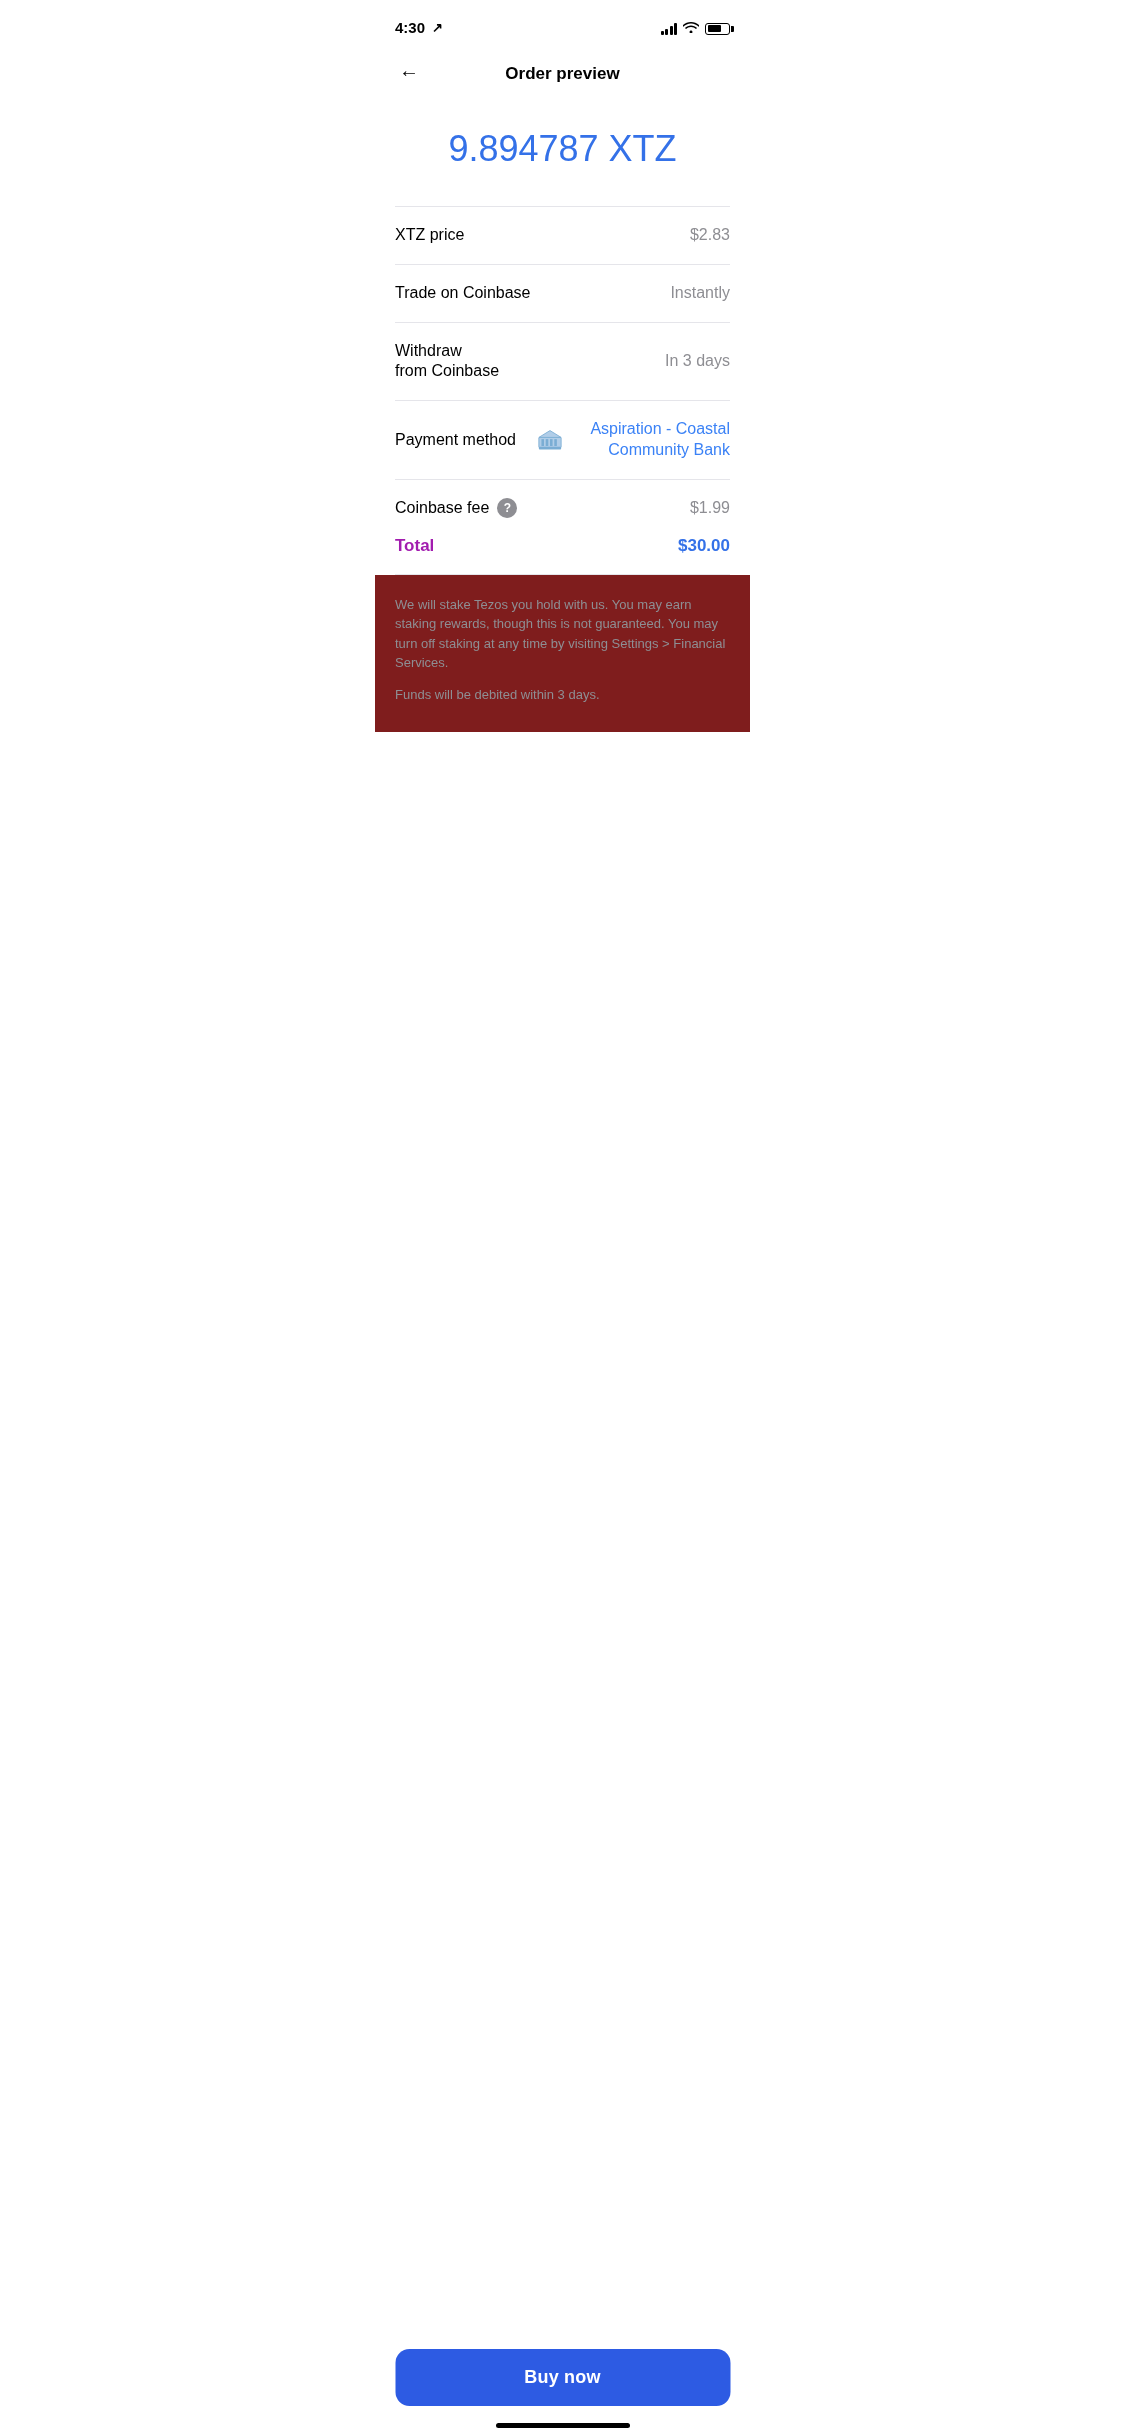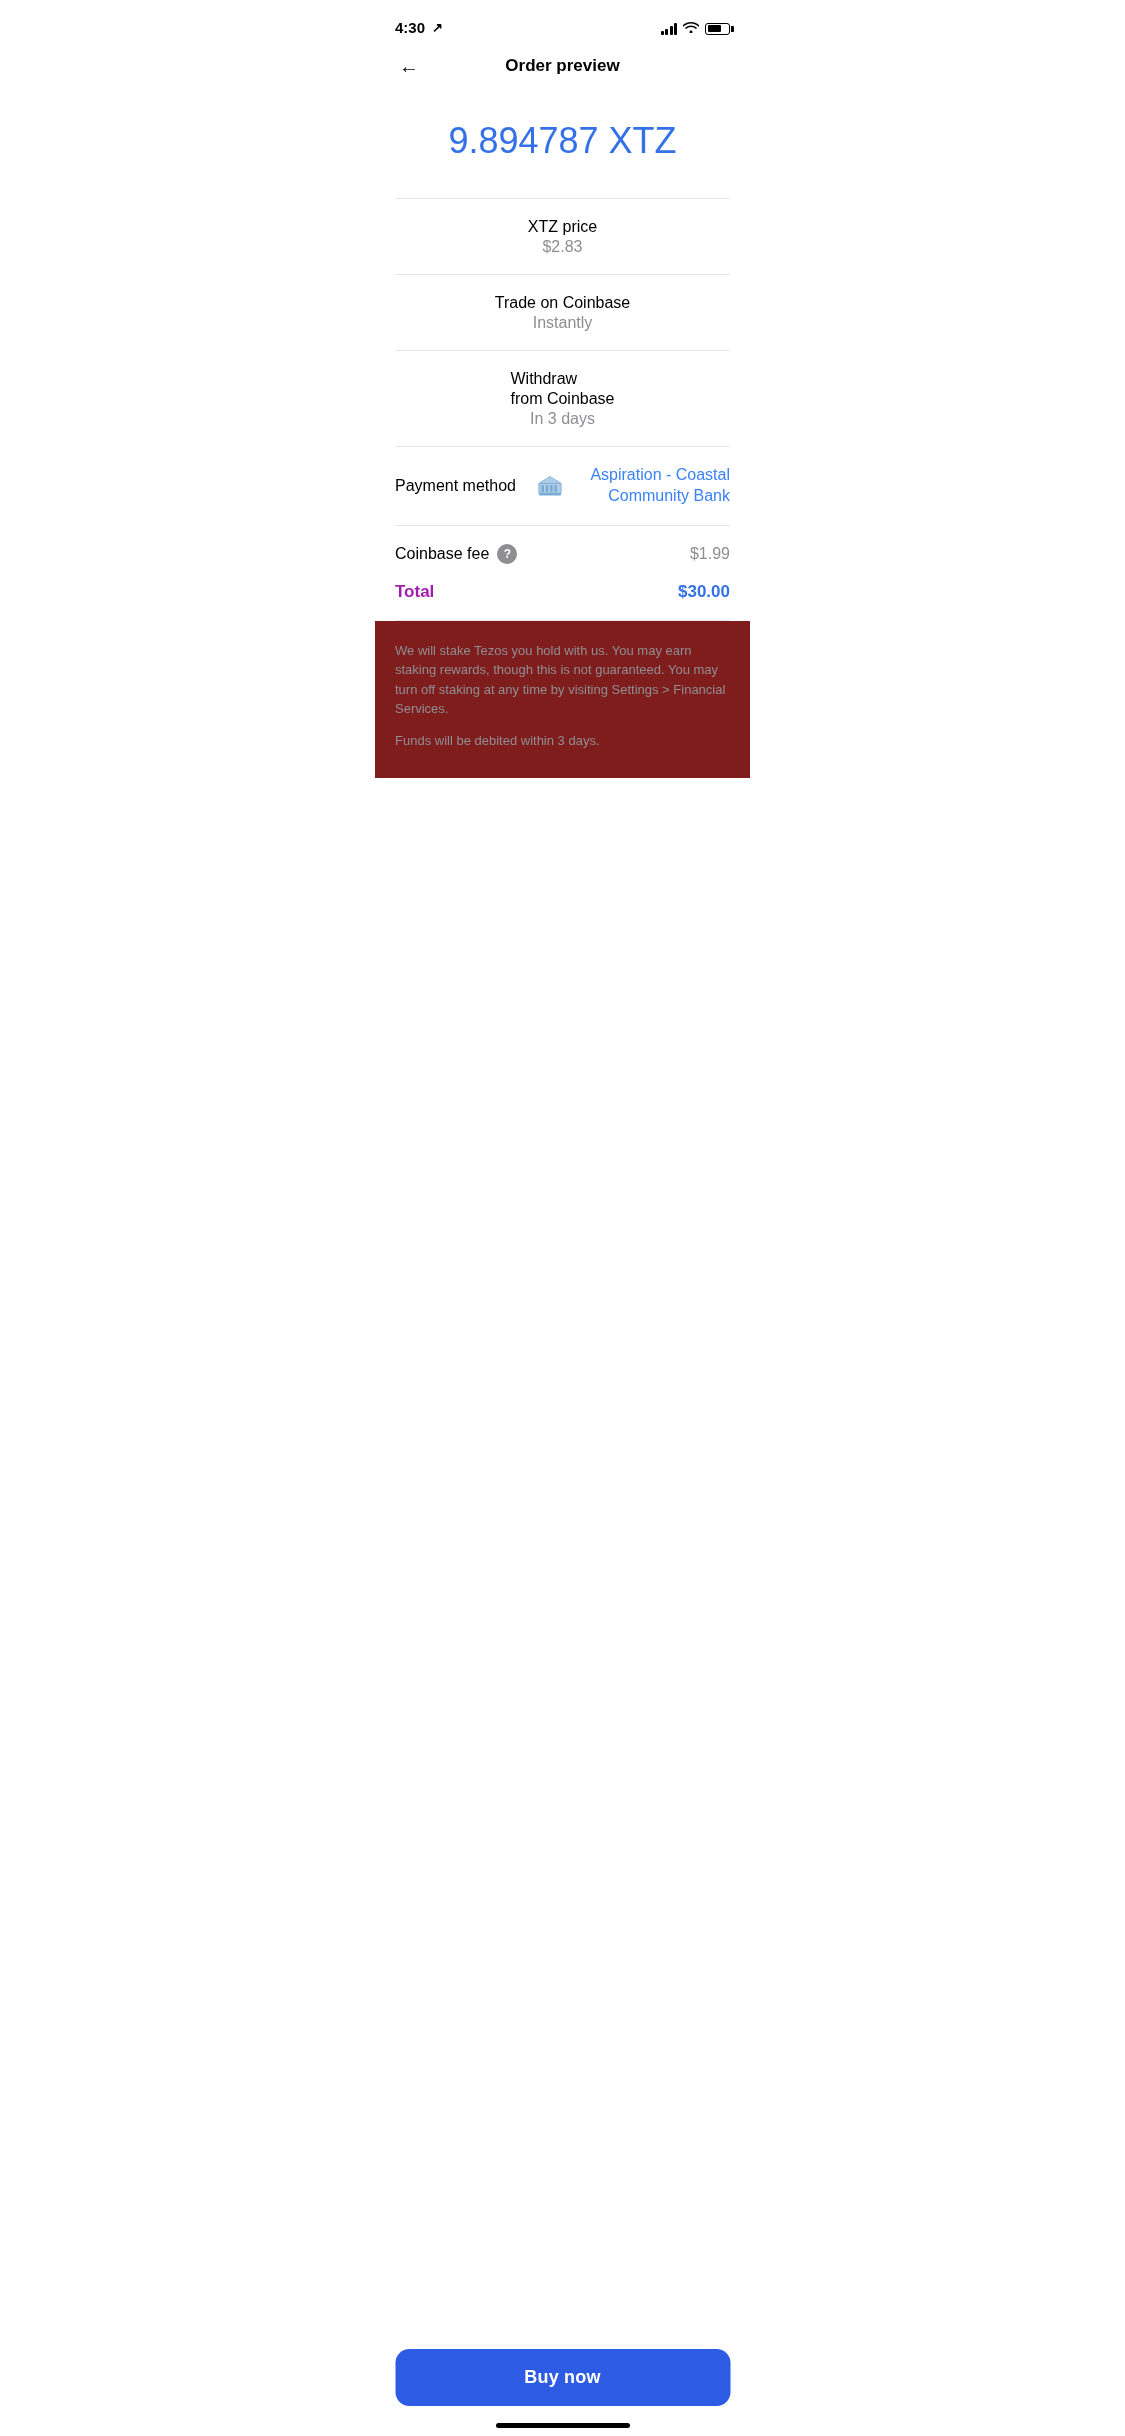--- a/index.html
+++ b/index.html
@@ -108,20 +108,21 @@
       font-size: 20px;
       cursor: pointer;
       color: #000;
       padding: 4px;
     }
 
     .page-title {
       font-size: 17px;
       font-weight: 600;
       color: #000;
+      margin-top: 8px;
     }
 
     
     .amount-section {
       text-align: center;
       padding: 32px 20px 36px;
     }
 
     .crypto-amount {
       font-size: 36px;
@@ -140,21 +141,20 @@
     .order-details {
       padding: 0 20px;
     }
 
     .detail-row {
       display: flex;
       justify-content: space-between;
       align-items: center;
       padding: 18px 0;
       border-bottom: 1px solid #e5e5ea;
-      flex-direction: column;
     }
 
     .detail-row:last-child {
       border-bottom: none;
     }
 
     .detail-label {
       font-size: 16px;
       color: #000;
       font-weight: 400;

